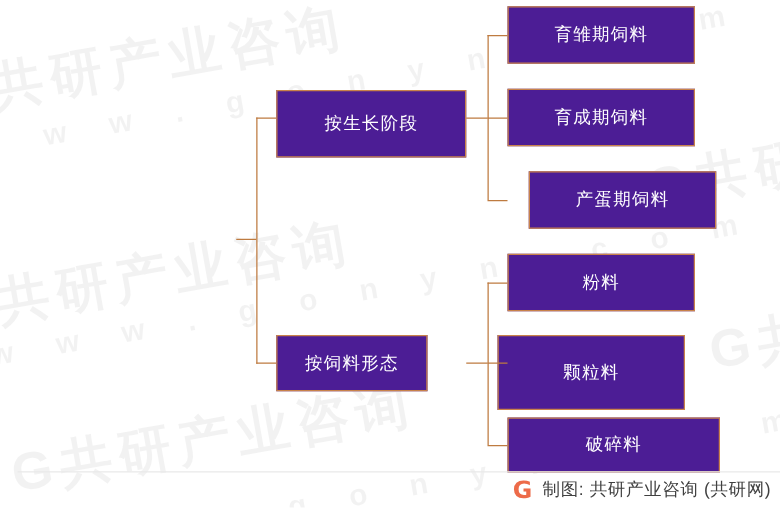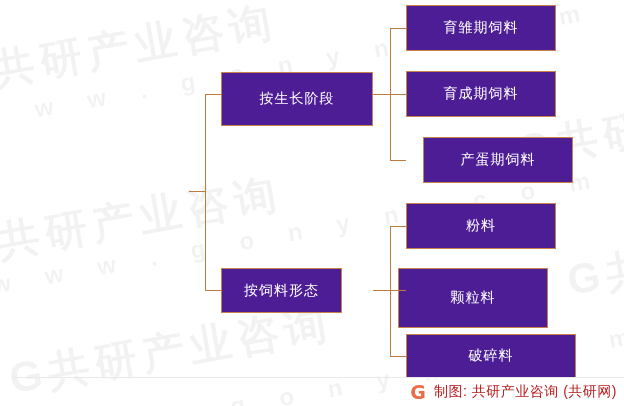--- a/index.html
+++ b/index.html
@@ -32,21 +32,21 @@
   .divider{position:absolute;left:14px;right:0;top:377px;height:1px;background:#E9E9E9;z-index:2;}
   .footer{
     position:absolute;right:7px;top:381px;height:22px;z-index:3;
     display:flex;align-items:center;gap:7px;
   }
   .footer-logo{
     width:18px;height:18px;line-height:18px;text-align:center;
     font-size:19px;font-weight:800;color:#ED6B49;
     font-family:"DejaVu Sans",sans-serif;
   }
-  .footer-credit{font-size:14px;color:#b91c1c;letter-spacing:0.5px;}
+  .footer-credit{font-size:14px;color:#404040;letter-spacing:0.5px;}
 </style>
 </head>
 <body>
 
 <div class="wm-layer">
   <div class="wm wm-big" style="left:-50px;top:50px;"><span class="rep">G共研产业咨询</span><span>G共研产业咨询</span></div>
   <div class="wm wm-url" style="left:-20px;top:105px;"><span class="rep">w w w . g o n y n . c o m</span></div>
   <div class="wm wm-big" style="left:-45px;top:222px;"><span class="rep">G共研产业咨询</span><span>G共研产业咨询</span></div>
   <div class="wm wm-url" style="left:-10px;top:272px;"><span class="rep">w w w . g o n y n . c o m</span></div>
   <div class="wm wm-big" style="left:5px;top:352px;"><span class="rep">G共研产业咨询</span><span>G共研产业咨询</span></div>

